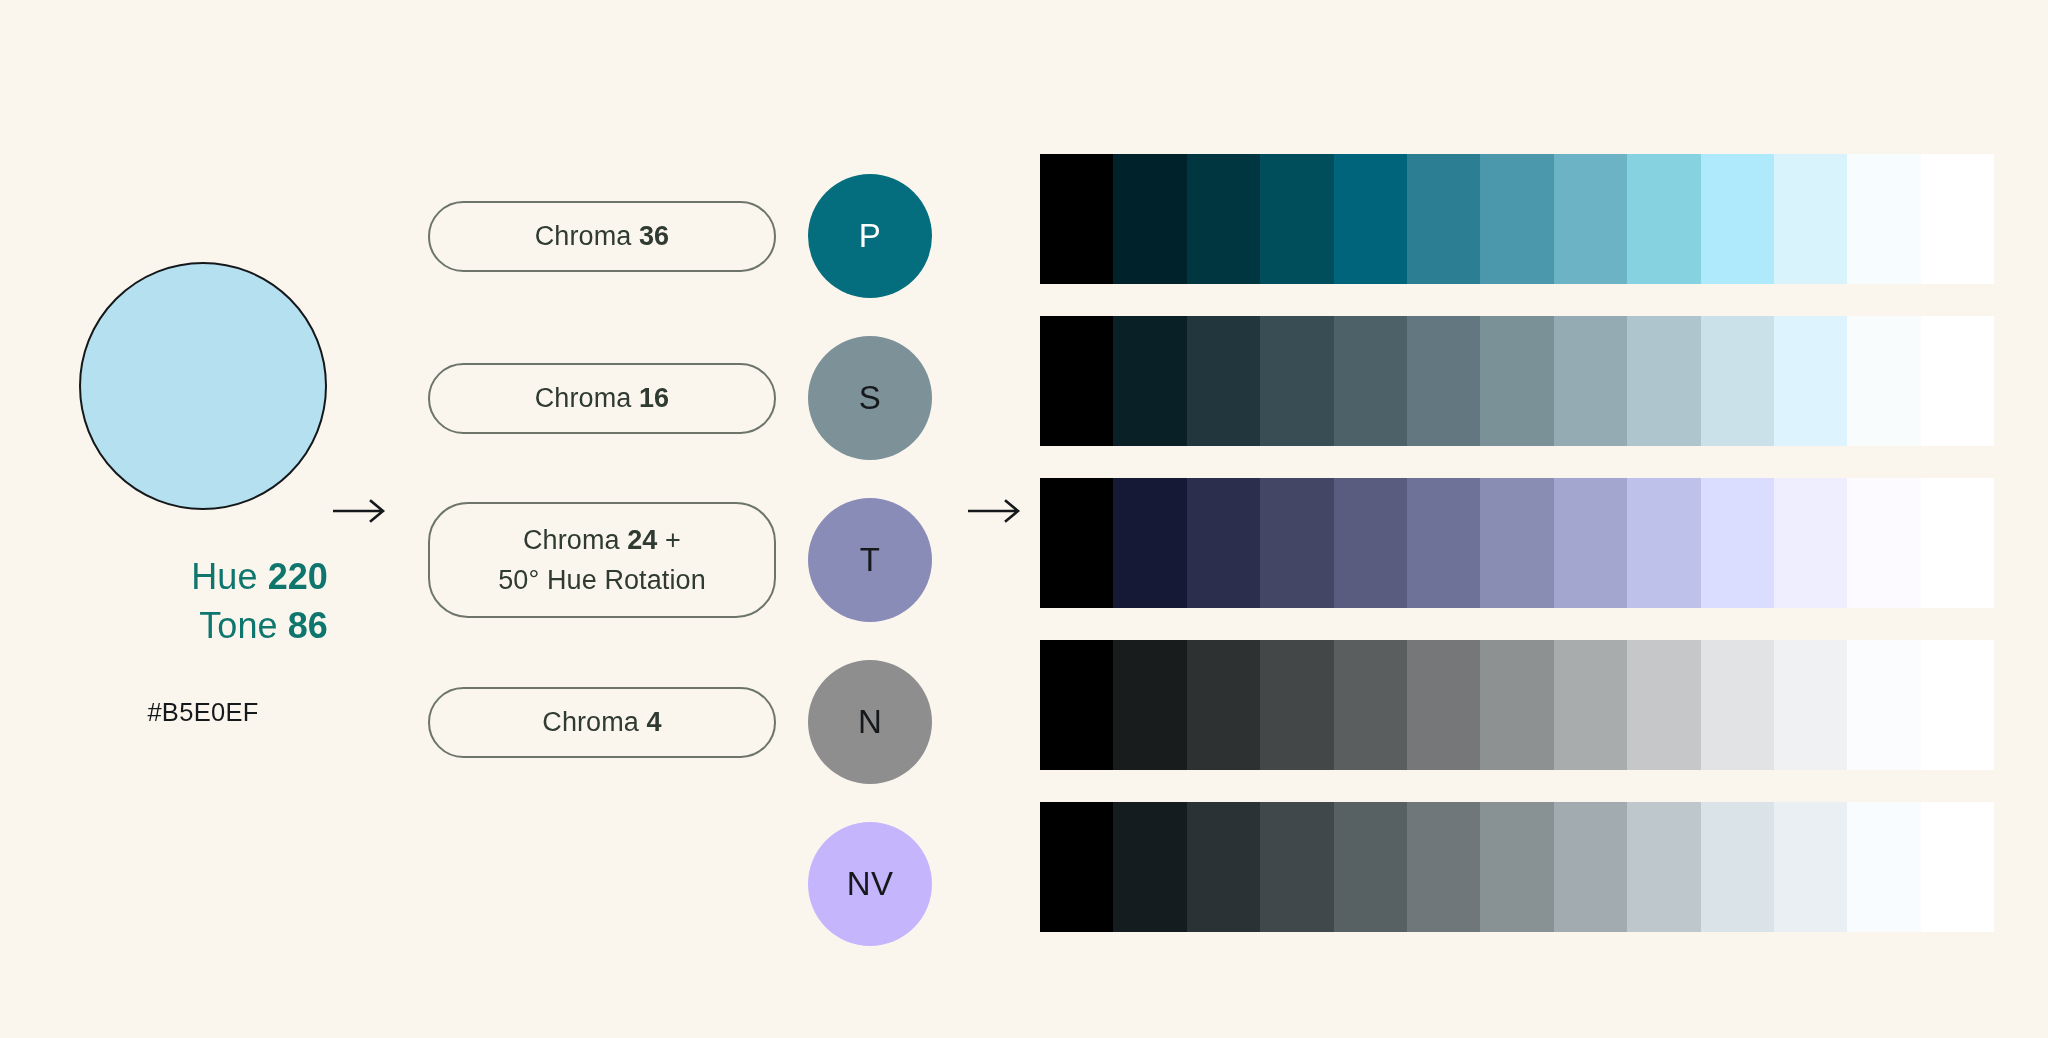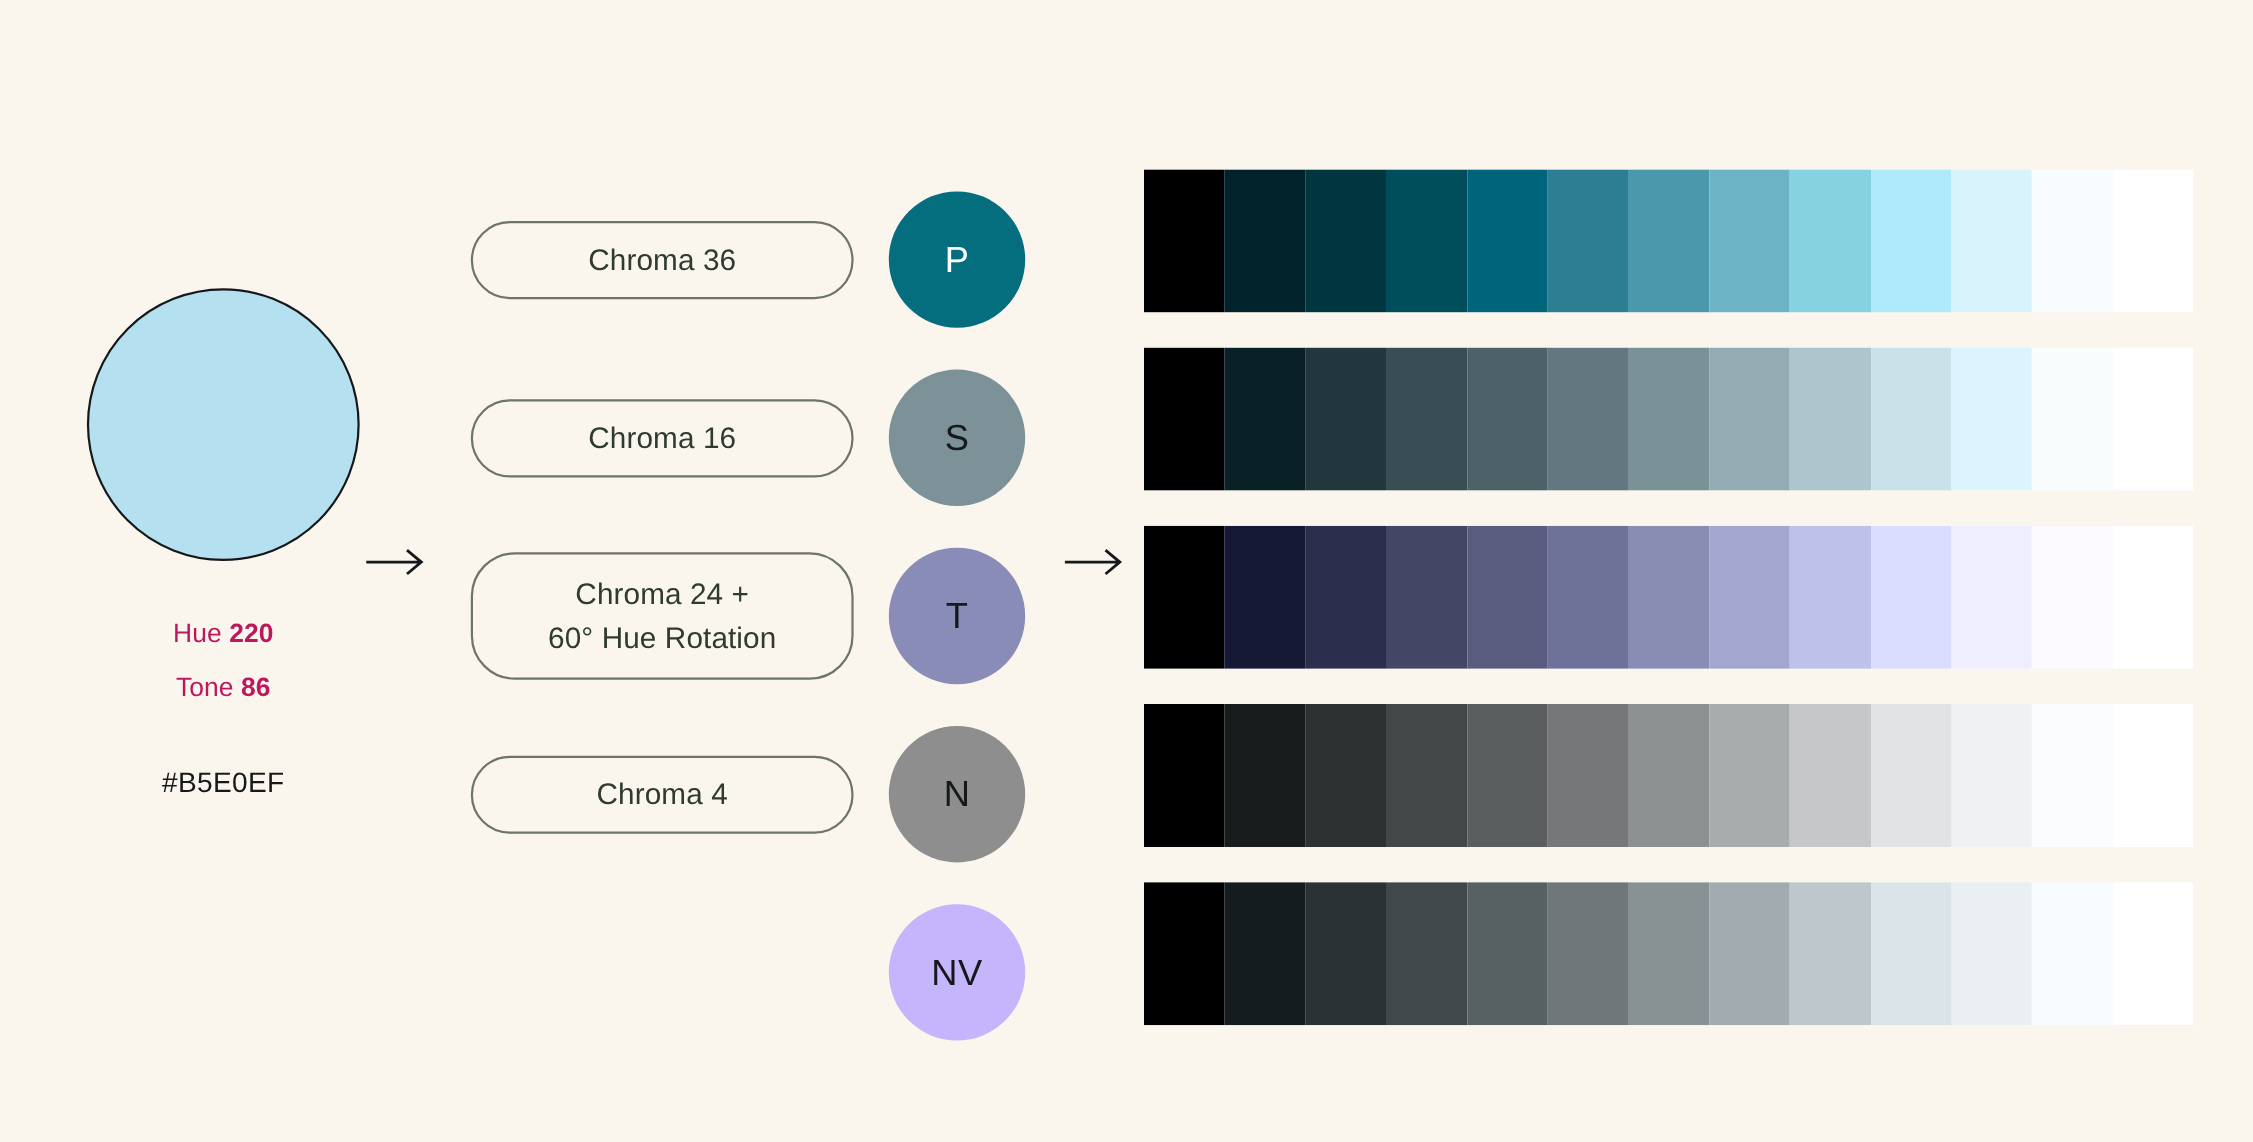--- a/index.html
+++ b/index.html
@@ -39,25 +39,26 @@
     background: #B5E0EF;
     margin: 0 auto;
   }
 
   #source-specs {
     margin-top: 42px;
     text-align: center;
   }
 
   .spec-line {
-    font-size: 24px;
+    font-size: 36px;
     line-height: 49px;
-    color: #be185d;
+    color: #0f766e;
     letter-spacing: 0.1px;
     white-space: nowrap;
+    text-align: right;
   }
   .spec-line .spec-val { font-weight: 700; }
 
   #source-hex {
     margin-top: 48px;
     text-align: center;
     font-size: 25.5px;
     color: #16191B;
     letter-spacing: 0.3px;
   }
@@ -101,21 +102,21 @@
   }
   .pill.two-line { min-height: 116px; }
 
   .pill-text {
     font-size: 27px;
     line-height: 40px;
     color: #2F3A30;
     text-align: center;
     letter-spacing: 0.1px;
   }
-  .pill-text b { font-weight: 400; }
+  .pill-text b { font-weight: 700; }
 
   
   #role-column {
     position: absolute;
     left: 808px;
     top: 155px;
     width: 124px;
   }
 
   .role-row {
@@ -197,21 +198,21 @@
           <div class="pill-text"><span><span>Chroma </span><b>36</b><span></span></span></div>
         </div>
       </div>
       <div class="pill-row">
         <div class="pill">
           <div class="pill-text"><span><span>Chroma </span><b>16</b><span></span></span></div>
         </div>
       </div>
       <div class="pill-row">
         <div class="pill two-line">
-          <div class="pill-text"><span><span>Chroma </span><b>24</b><span> +</span></span><br><span>60° Hue Rotation</span></div>
+          <div class="pill-text"><span><span>Chroma </span><b>24</b><span> +</span></span><br><span>50° Hue Rotation</span></div>
         </div>
       </div>
       <div class="pill-row">
         <div class="pill">
           <div class="pill-text"><span><span>Chroma </span><b>4</b><span></span></span></div>
         </div>
       </div>
     </div>
 
   <div id="role-column">

